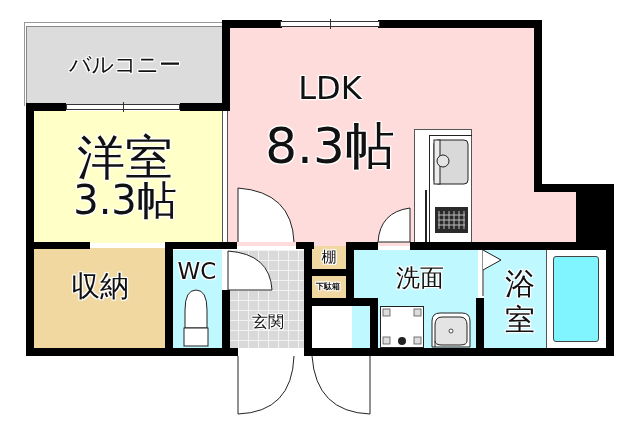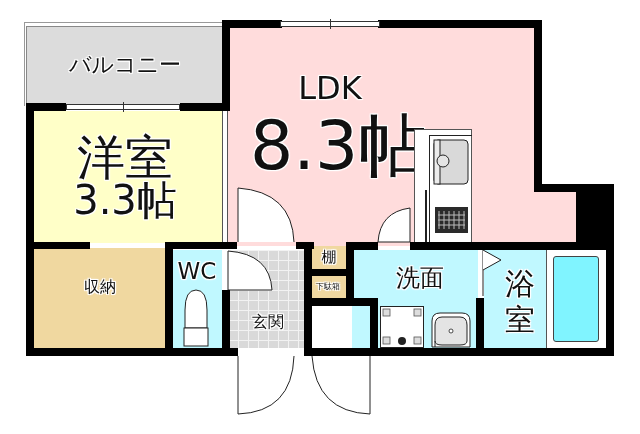--- a/index.html
+++ b/index.html
@@ -20,21 +20,21 @@
 </head>
 <body>
 
 <div class="room" style="left:26px;top:26px;width:202px;height:80px;background:#dcdcdc;border:1px solid #888;border-bottom:none;"></div>
 <div class="abs" style="left:24px;top:22px;width:206px;height:84px;border:1px solid #999;border-bottom:none;border-right:none;"></div>
 <div class="label" style="left:40px;top:50px;width:170px;font-size:22px;">バルコニー</div>
 
 <div class="room" style="left:228px;top:26px;width:312px;height:220px;background:#ffdcdc;"></div>
 <div class="room" style="left:540px;top:186px;width:36px;height:60px;background:#ffdcdc;"></div>
 <div class="label" style="left:255px;top:60px;width:150px;font-size:32px;line-height:56px;">LDK</div>
-<div class="label" style="left:250px;top:118px;width:160px;font-size:68px;line-height:56px;">8.3帖</div>
+<div class="label" style="left:250px;top:118px;width:160px;font-size:50px;line-height:56px;">8.3帖</div>
 
 <div class="abs" style="left:414px;top:129px;width:58px;height:115px;background:#fff;border:1px solid #555;"></div>
 <div class="abs" style="left:429px;top:135px;width:43px;height:109px;border-left:1px solid #222;border-top:1px solid #222;"></div>
 <div class="abs" style="left:425px;top:190px;width:2px;height:54px;background:#222;"></div>
 <svg style="left:433px;top:139px;" width="36" height="46">
   <rect x="1" y="1" width="34" height="44" rx="4" fill="#d9d9d9" stroke="#222" stroke-width="1"></rect>
   <rect x="1" y="1" width="6" height="44" fill="#ececec" stroke="#222" stroke-width="1"></rect>
   <circle cx="10" cy="22" r="6" fill="#e4e4e4" stroke="#222" stroke-width="1"></circle>
 </svg>
 <svg style="left:435px;top:207px;" width="33" height="26">
@@ -52,40 +52,40 @@
   </g>
 </svg>
 
 <div class="room" style="left:32px;top:111px;width:190px;height:132px;background:#ffffc8;"></div>
 <div class="label" style="left:60px;top:135px;width:130px;font-size:48px;line-height:44px;">洋室</div>
 <div class="label" style="left:60px;top:178px;width:130px;font-size:40px;line-height:44px;">3.3帖</div>
 
 <div class="abs" style="left:222px;top:111px;width:6px;height:132px;border-left:1px solid #555;border-right:1px solid #555;background:#fff;"></div>
 
 <div class="room" style="left:32px;top:248px;width:134px;height:100px;background:#f0d8a0;"></div>
-<div class="label" style="left:60px;top:277px;width:80px;font-size:16px;">収納</div>
+<div class="label" style="left:60px;top:267px;width:80px;font-size:29px;">収納</div>
 
 <div class="room" style="left:172px;top:250px;width:50px;height:98px;background:#c0f8ff;"></div>
 <div class="label" style="left:174px;top:258px;width:46px;font-size:23px;">WC</div>
 <svg style="left:182px;top:288px;" width="28" height="60">
   <path d="M3 40 L3 22 Q3 2 14 2 Q25 2 25 22 L25 40 Z" fill="#fff" stroke="#222" stroke-width="1"></path>
   <rect x="2" y="40" width="24" height="18" fill="#fff" stroke="#222" stroke-width="1"></rect>
 </svg>
 
 <div class="room tile" style="left:228px;top:250px;width:78px;height:98px;"></div>
 <div class="label" style="left:236px;top:312px;width:64px;font-size:16px;background:transparent;">玄関</div>
 
 <svg style="left:228px;top:250px;" width="50" height="42">
   <path d="M0 1 Q42 4 44 40 L0 40 Z" fill="#fff" stroke="#222" stroke-width="1"></path>
 </svg>
 
 <div class="room" style="left:312px;top:246px;width:34px;height:24px;background:#f0d8a0;"></div>
 <div class="label" style="left:312px;top:248px;width:34px;font-size:15px;">棚</div>
 <div class="room" style="left:310px;top:276px;width:36px;height:22px;background:#f0d8a0;"></div>
-<div class="label" style="left:310px;top:281px;width:36px;font-size:8px;">下駄箱</div>
+<div class="label" style="left:310px;top:281px;width:36px;font-size:8px;font-weight:bold;">下駄箱</div>
 
 <div class="room" style="left:312px;top:305px;width:40px;height:48px;background:#fff;"></div>
 
 <div class="room" style="left:352px;top:250px;width:126px;height:98px;background:#c0f8ff;"></div>
 <div class="label" style="left:380px;top:262px;width:80px;font-size:24px;">洗面</div>
 <svg style="left:380px;top:306px;" width="44" height="42">
   <rect x="0.5" y="0.5" width="43" height="41" fill="#fff" stroke="#222" stroke-width="1"></rect>
   <rect x="3" y="3" width="7" height="7" fill="#ddd" stroke="#555" stroke-width="0.8"></rect>
   <rect x="34" y="3" width="7" height="7" fill="#ddd" stroke="#555" stroke-width="0.8"></rect>
   <rect x="3" y="31" width="7" height="7" fill="#ddd" stroke="#555" stroke-width="0.8"></rect>

